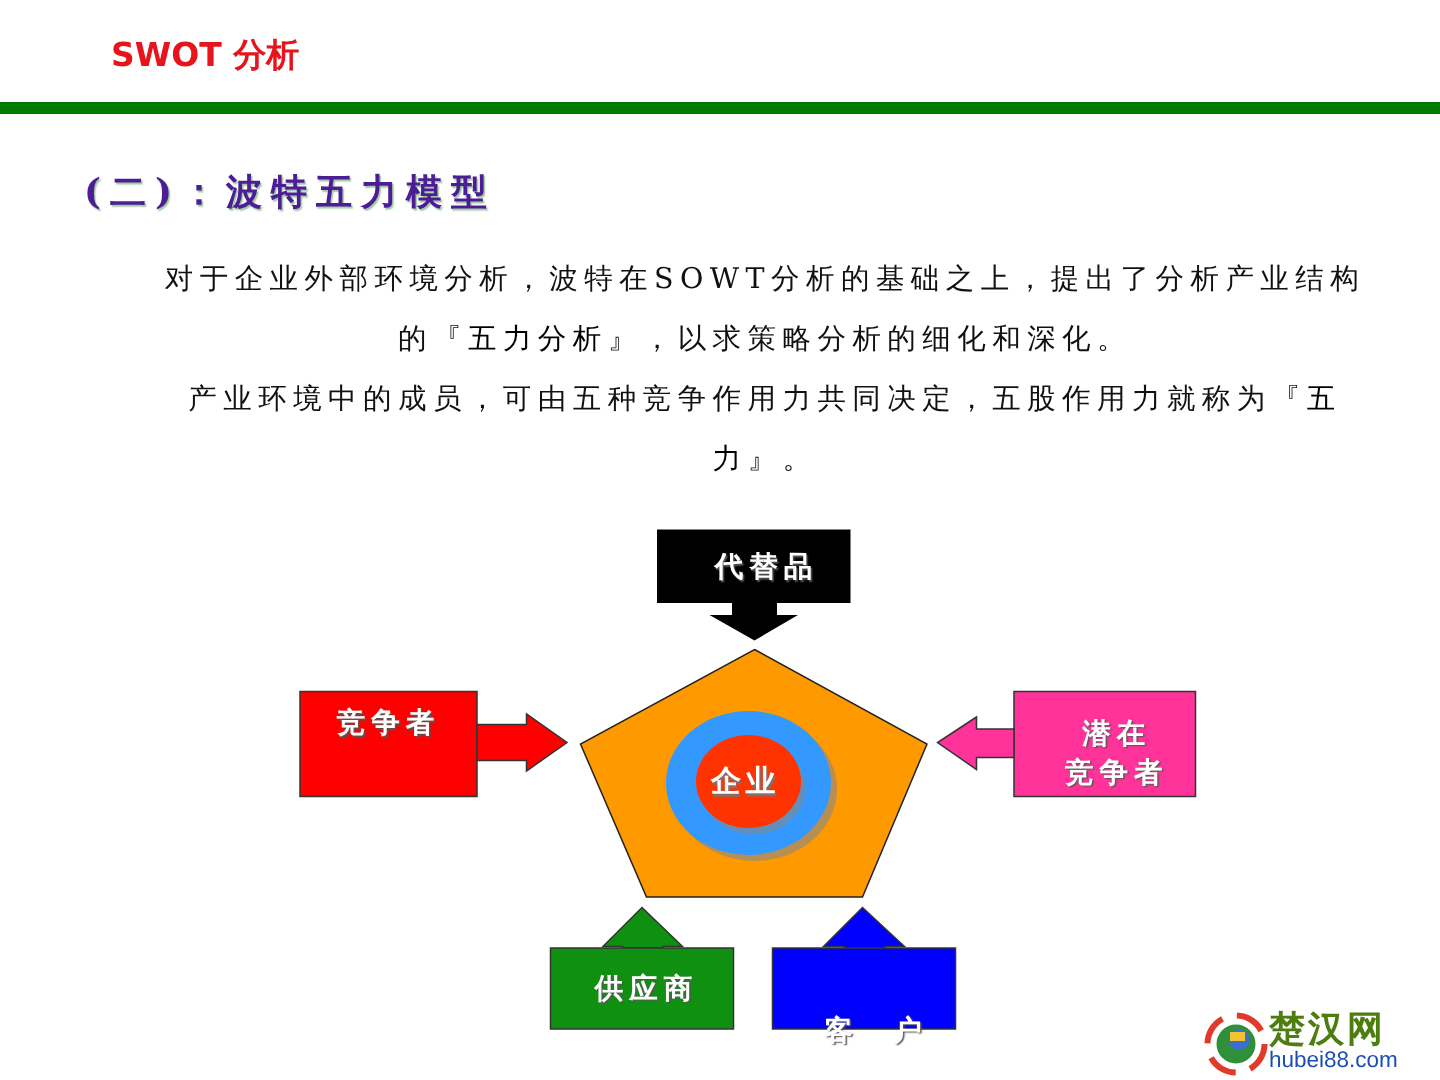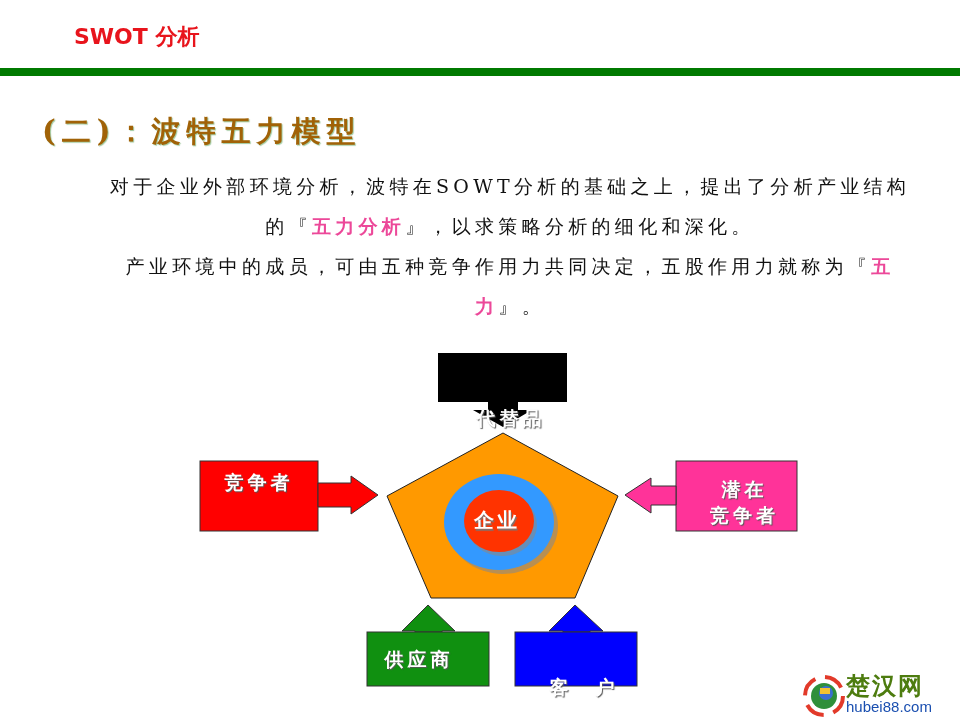--- a/index.html
+++ b/index.html
@@ -2,26 +2,26 @@
 <html><head>
 <meta charset="utf-8">
 <style>
   html, body { margin:0; padding:0; }
   body { width:960px; height:720px; position:relative; background:#ffffff; overflow:hidden;
          font-family:"DejaVu Sans","Liberation Sans",sans-serif; }
   .abs { position:absolute;text-align:center; }
   .header-title { left:74px; top:22px; color:#e8141c; font-weight:bold; font-size:22px; letter-spacing:0px;
                   font-family:"DejaVu Sans","Liberation Sans",sans-serif; }
   .header-bar { left:0; top:68px; width:960px; height:8px; background:#007a00; }
-  .section-title { left:42px; top:112px; color:#a16207; font-weight:bold; font-size:29px; letter-spacing:6px;
+  .section-title { left:56px; top:112px; color:#4c1d95; font-weight:bold; font-size:24px; letter-spacing:6px;
                    text-shadow:1px 1px 1px #9fc99f; font-family:"DejaVu Serif","Liberation Serif",serif; }
   .body-text { left:100px; top:166px; width:820px; font-size:19px; line-height:40px; color:#111;
                letter-spacing:4.3px; font-family:"DejaVu Serif","Liberation Serif",serif; }
   .body-text p { margin:0; }
-  .red { color:#ec4899; font-weight:bold; }
+  .red { color:#000000; font-weight:normal; }
   svg.diagram { position:absolute; left:0; top:0; }
   .box-label { position:absolute; color:#fff; font-weight:bold; text-align:center; font-size:19px; letter-spacing:4px;
                text-shadow:1px 1px 1px #555; line-height:26px; font-family:"DejaVu Serif","Liberation Serif",serif; }
   .center-label { position:absolute; color:#fff; font-weight:bold; font-size:20px; letter-spacing:3px;
                   text-shadow:1px 2px 1px #777; font-family:"DejaVu Serif","Liberation Serif",serif; }
   .logo { left:800px; top:672px; width:160px; height:48px; }
   .logo-cn { position:absolute; left:46px; top:-2px; font-size:24px; font-weight:bold; color:#4d7c0f; letter-spacing:2px; }
   .logo-en { position:absolute; left:46px; top:26px; font-size:15px; color:#1a4fb0; font-family:"Liberation Sans",sans-serif; }
 </style>
 </head>
@@ -65,30 +65,30 @@
     <polygon points="415,632 415,631 402,631 428,605 455,631 442,631 442,632" fill="#109010" stroke="#333" stroke-width="1"></polygon>
     <rect x="367" y="632" width="122" height="54" fill="#109010" stroke="#333" stroke-width="1"></rect>
   </g>
 
   <g>
     <polygon points="563,632 563,631 549,631 575,605 603,631 590,631 590,632" fill="#0000ff" stroke="#333" stroke-width="1"></polygon>
     <rect x="515" y="632" width="122" height="54" fill="#0000ff" stroke="#333" stroke-width="1"></rect>
   </g>
 </svg>
 
-<div class="box-label" style="left:438px;top:365px;width:146px;margin-top:40px;">代替品</div>
+<div class="box-label" style="left:438px;top:365px;width:146px;">代替品</div>
 <div class="box-label" style="left:200px;top:469px;width:118px;">
   <div>竞争者</div>
 </div>
 <div class="box-label" style="left:676px;top:476px;width:137px;">
   <div>潜在</div>
   <div>竞争者</div>
 </div>
 <div class="center-label" style="left:474px;top:507px;">企业</div>
-<div class="box-label" style="left:367px;top:646px;width:104px;">供应商</div>
+<div class="box-label" style="left:367px;top:646px;width:104px;padding-left:12px;">供应商</div>
 <div class="box-label" style="left:515px;top:674px;width:138px;">客　户</div>
 
 <div class="abs logo">
   <svg width="44" height="44" style="position:absolute;left:2px;top:2px;">
     <circle cx="22" cy="22" r="19" fill="none" stroke="#e23a2a" stroke-width="4" stroke-dasharray="20 10"></circle>
     <circle cx="22" cy="22" r="13" fill="#2f8f3a"></circle>
     <circle cx="24" cy="19" r="7" fill="#3a6fd0"></circle>
     <rect x="18" y="14" width="10" height="6" fill="#f2c230"></rect>
   </svg>
   <div class="logo-cn">楚汉网</div>

